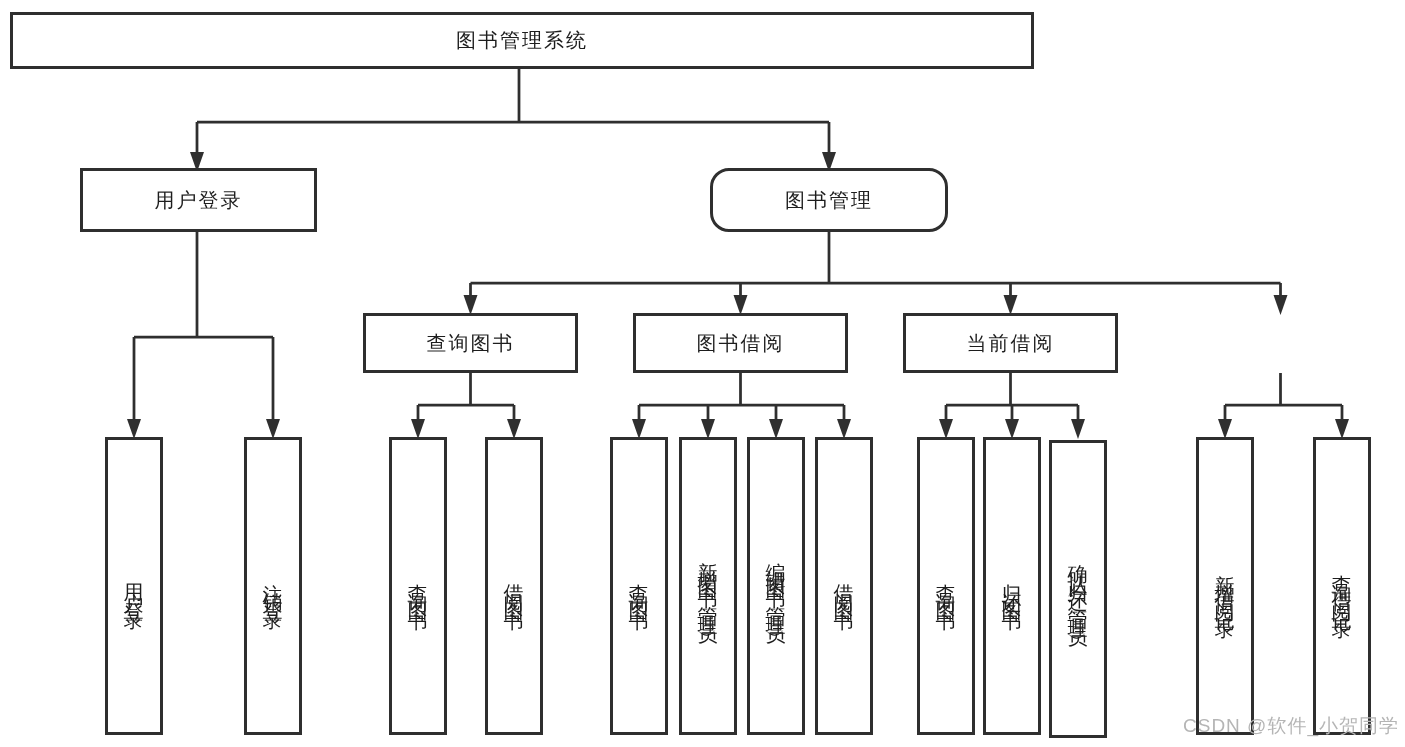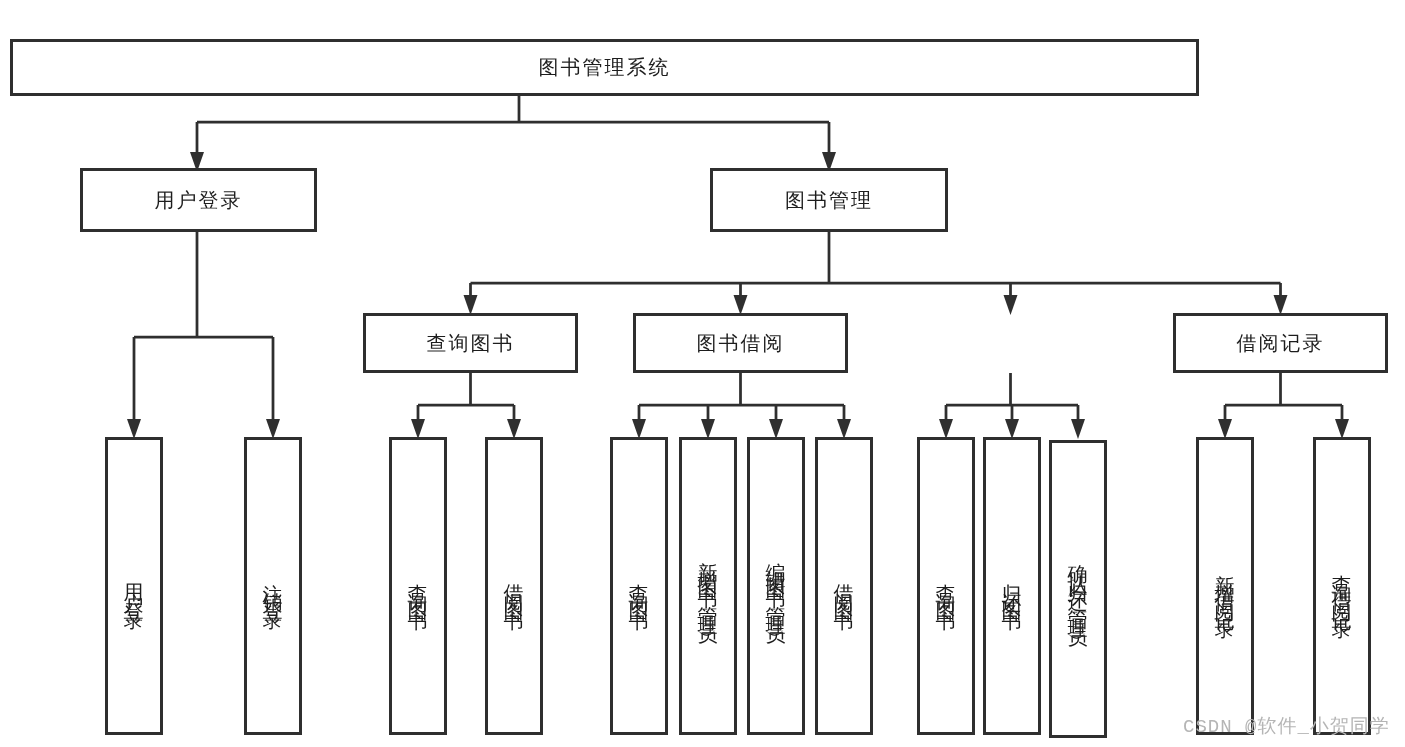--- a/index.html
+++ b/index.html
@@ -40,21 +40,20 @@
     box-sizing:border-box;
     line-height:1;
   }
   .watermark{
     position:absolute;
     left:1183px;top:713px;width:222px;
     font-size:19px;
     color:var(--watermark);
     letter-spacing:1px;
     white-space:nowrap;
-    font-family:Liberation Mono, monospace;
   }
 </style>
 </head>
 <body>
 
 <div class="stage">
 
   <svg class="connectors" viewBox="0 0 1405 747">
 
     <path d="
@@ -89,39 +88,39 @@
     <polygon points="701,419 715,419 708,439"></polygon>
     <polygon points="769,419 783,419 776,439"></polygon>
     <polygon points="837,419 851,419 844,439"></polygon>
     <polygon points="939,419 953,419 946,439"></polygon>
     <polygon points="1005,419 1019,419 1012,439"></polygon>
     <polygon points="1071,419 1085,419 1078,439"></polygon>
     <polygon points="1218,419 1232,419 1225,439"></polygon>
     <polygon points="1335,419 1349,419 1342,439"></polygon>
   </svg>
 
-  <div class="hbox" style="left:10px;top:12px;width:1189px;height:57px;margin-top:27px;">
+  <div class="hbox" style="left:10px;top:12px;width:1024px;height:57px;">
     <span>图书管理系统</span>
   </div>
 
   <div class="hbox" style="left:80px;top:168px;width:237px;height:64px;">
     <span>用户登录</span>
   </div>
-  <div class="hbox" style="left:710px;top:168px;width:238px;height:64px;">
+  <div class="hbox" style="left:710px;top:168px;width:238px;height:64px;border-radius:19px;">
     <span>图书管理</span>
   </div>
 
   <div class="hbox" style="left:363px;top:313px;width:215px;height:60px;">
     <span>查询图书</span>
   </div>
   <div class="hbox" style="left:633px;top:313px;width:215px;height:60px;align-items:center;">
     <span>图书借阅</span>
   </div>
-  <div class="hbox" style="left:1173px;top:313px;width:215px;height:60px;">
-    <span>借阅记录</span>
+  <div class="hbox" style="left:903px;top:313px;width:215px;height:60px;">
+    <span>当前借阅</span>
   </div>
 
   <div class="vbox" style="left:105px;">
     <span>用户登录</span>
   </div>
   <div class="vbox" style="left:244px;">
     <span>注销登录</span>
   </div>
 
   <div class="vbox" style="left:389px;">

